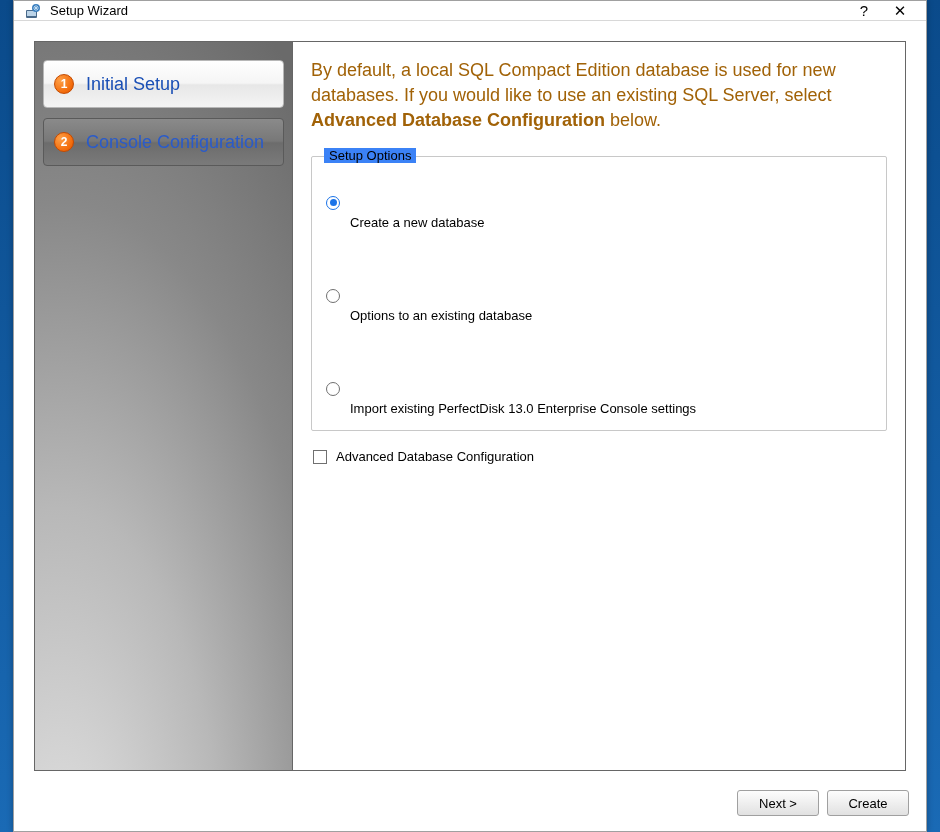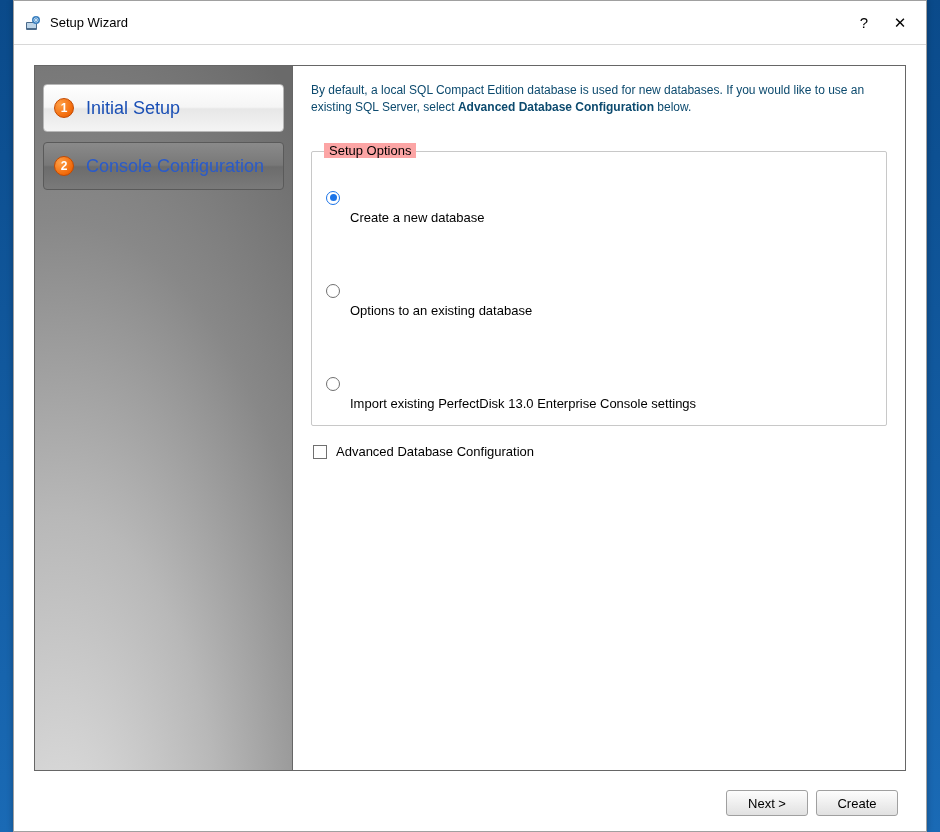--- a/index.html
+++ b/index.html
@@ -19,21 +19,21 @@
     top: 0;
     width: 914px;
     height: 832px;
     background: #fff;
     border: 1px solid #a0a0a0;
     box-shadow: 0 0 6px rgba(0,0,0,0.3);
     display: flex;
     flex-direction: column;
   }
   .titlebar {
-    height: 44px;
+    height: 20px;
     display: flex;
     align-items: center;
     padding: 0 8px 0 10px;
     border-bottom: 1px solid #d8d8d8;
     background: #fff;
     flex-shrink: 0;
   }
   .titlebar .app-icon {
     width: 18px; height: 18px;
     margin-right: 8px;
@@ -108,38 +108,38 @@
   }
   .step.active .label { color: #1a4fb5; }
   .step.inactive .label { color: #2a5bca; }
   .main {
     flex: 1;
     background: #fff;
     padding: 16px 18px 10px 18px;
     overflow: auto;
   }
   .intro {
-    font-size: 12px;
-    color: #0c4a6e;
+    font-size: 18px;
+    color: #a16207;
     line-height: 1.38;
-    margin-bottom: 36px;
+    margin-bottom: 24px;
   }
   .intro .bold { font-weight: bold; }
   .fieldset {
     border: 1px solid #c8c8c8;
     border-radius: 2px;
     position: relative;
     padding: 18px 14px 14px 14px;
     margin-bottom: 18px;
   }
   .fieldset .legend {
     position: absolute;
     top: -9px;
     left: 12px;
-    background: #fca5a5;
+    background: #3b82f6;
     padding: 0 5px;
     font-size: 13px;
     color: #000;
   }
   .radio-row {
     display: flex;
     align-items: center;
     margin-bottom: 38px;
   }
   .radio-row:last-child { margin-bottom: 0; text-align: right; }
@@ -182,21 +182,21 @@
   .checkbox-row .clabel {
     font-size: 13px;
     color: #000;
   }
   .footer {
     height: 48px;
     border-top: none;
     display: flex;
     align-items: center;
     justify-content: flex-end;
-    padding: 0 28px 8px 20px;
+    padding: 0 17px 8px 20px;
     gap: 8px;
     flex-shrink: 0;
   }
   .btn {
     min-width: 82px;
     height: 26px;
     padding: 0 14px;
     font-size: 13px;
     color: #000;
     background: linear-gradient(to bottom, #fdfdfd, #e1e1e1);

